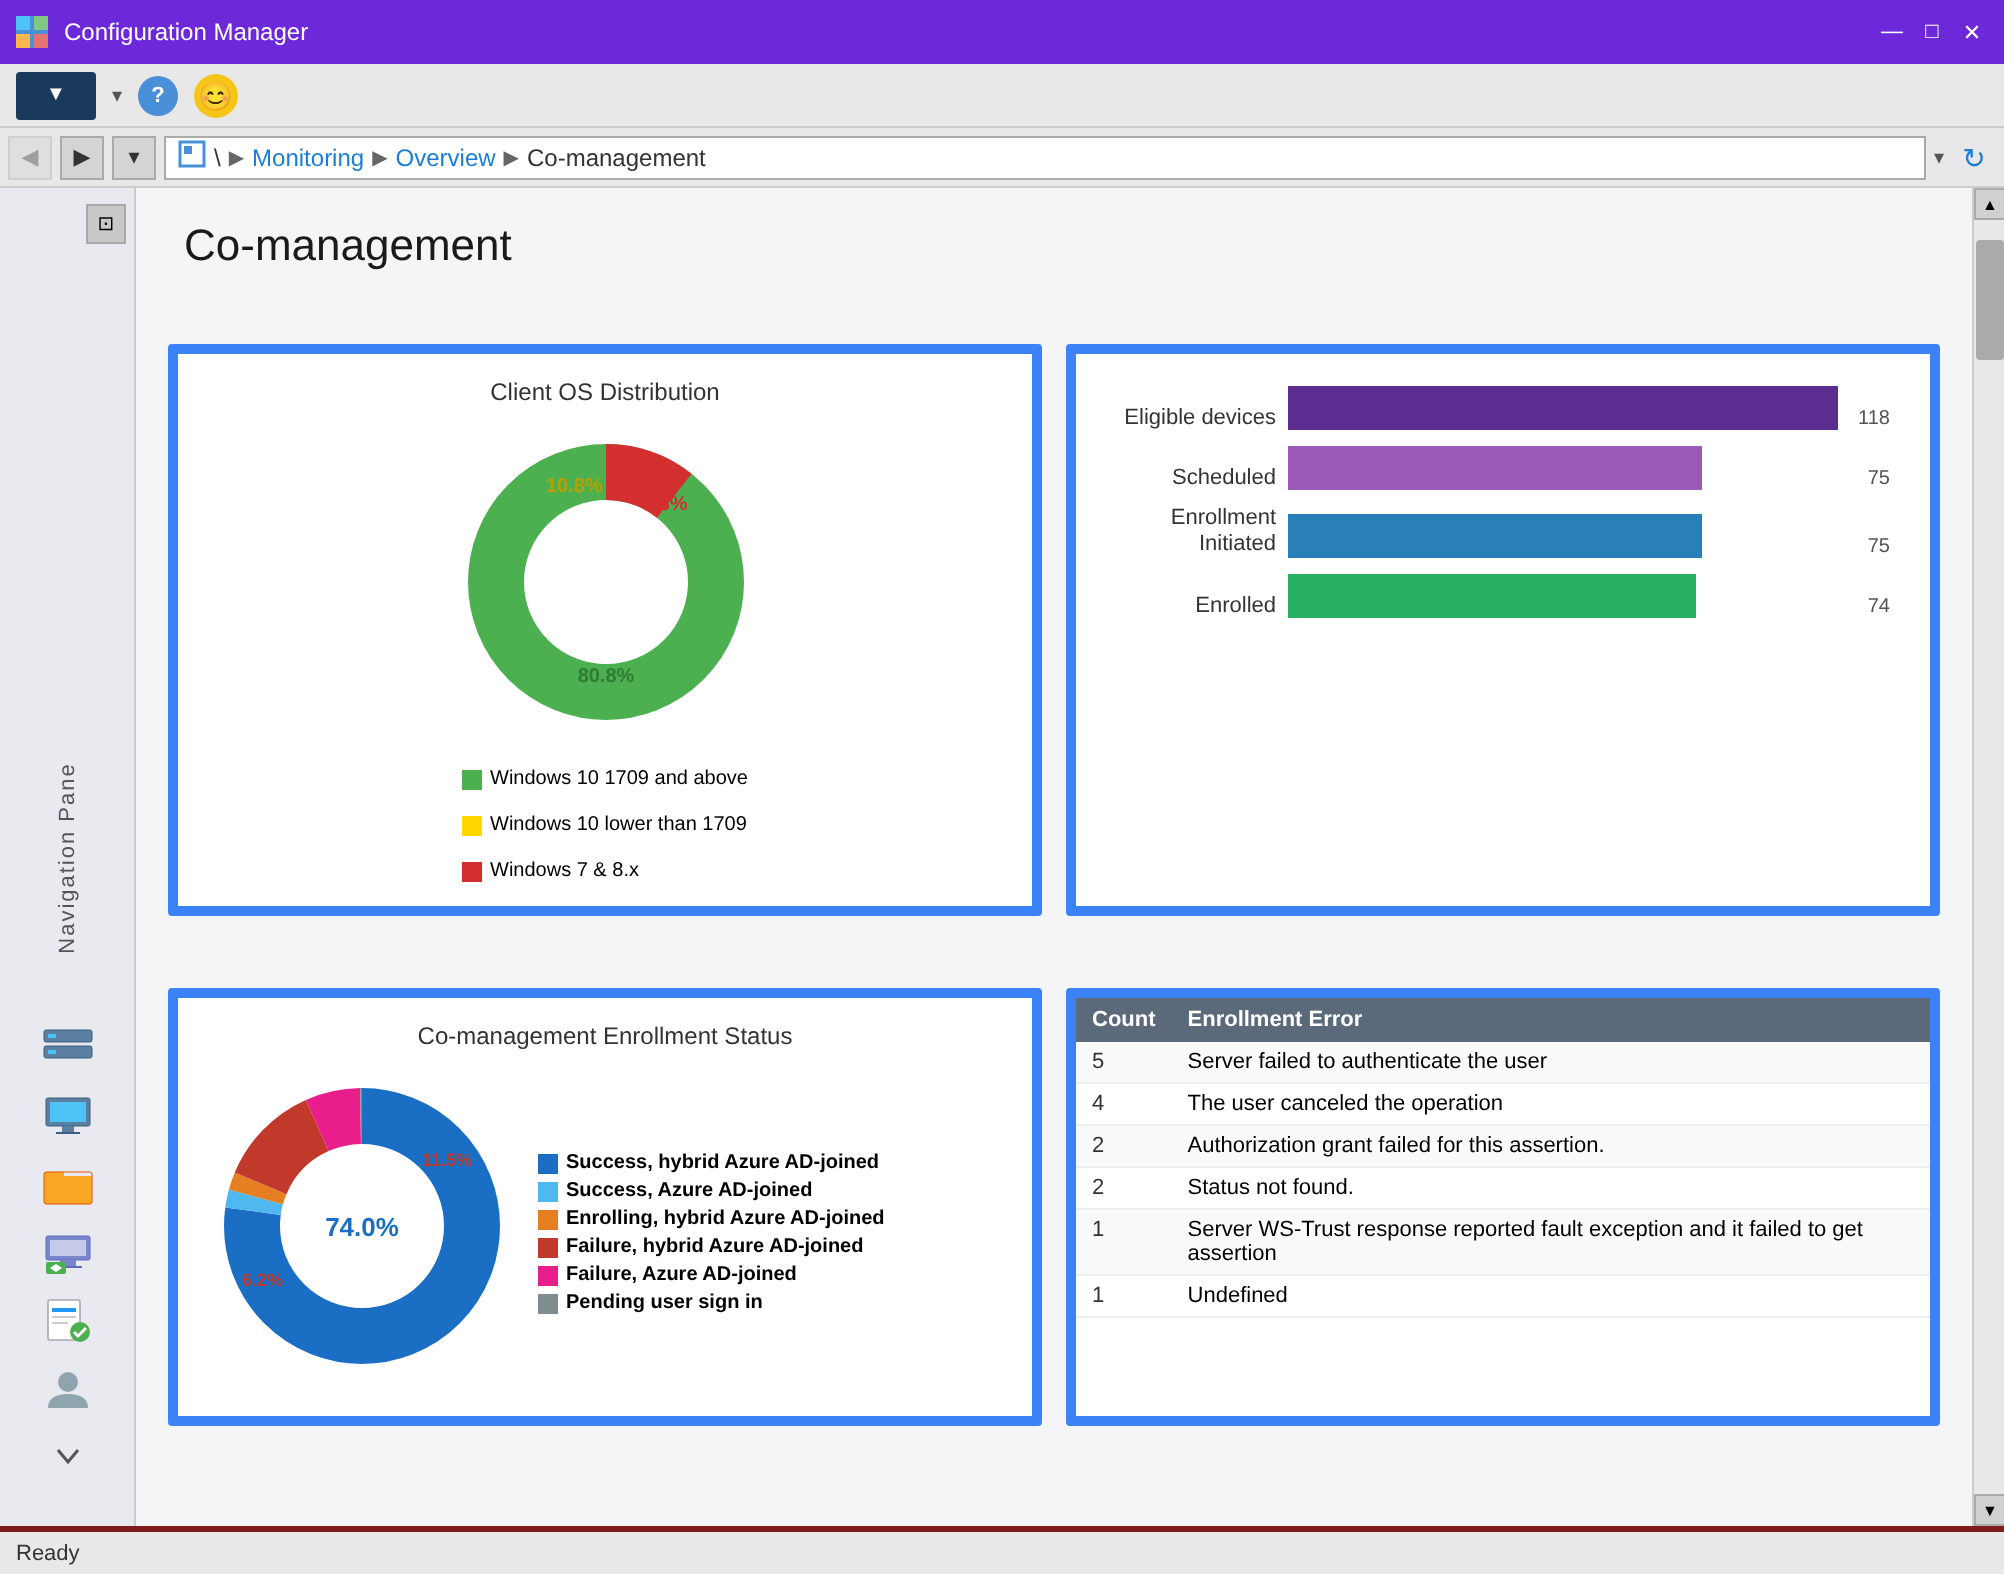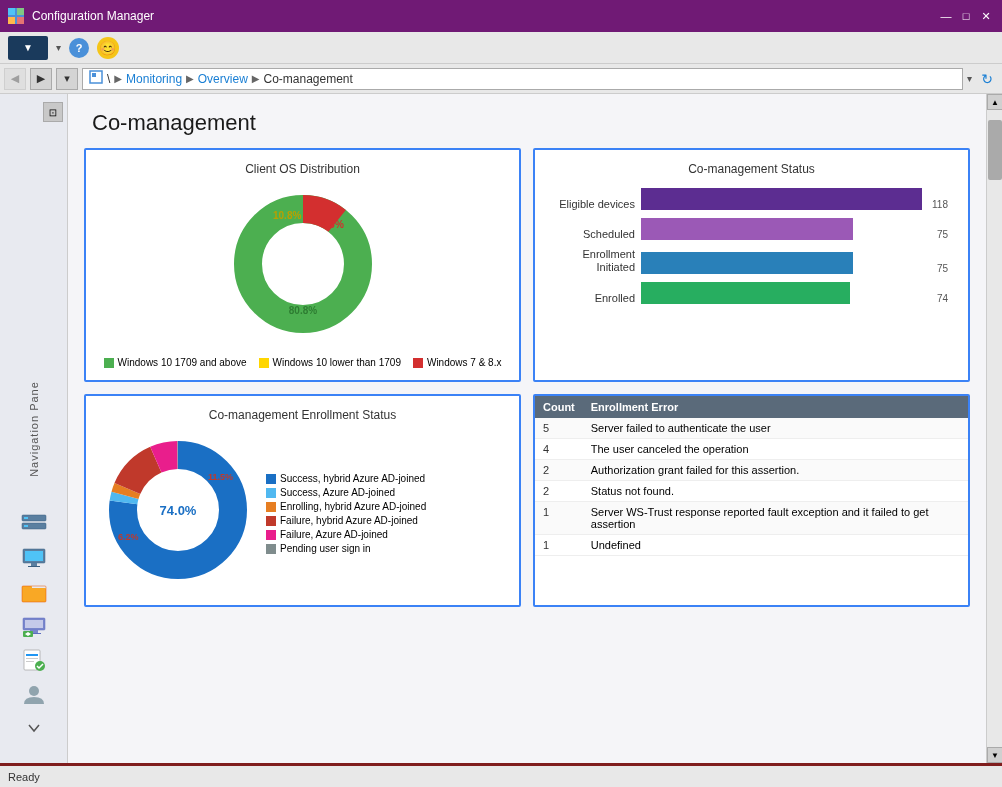--- a/index.html
+++ b/index.html
@@ -1,21 +1,21 @@
 <!DOCTYPE html>
 <html><head>
   <meta charset="utf-8">
   <style>
     * { margin: 0; padding: 0; box-sizing: border-box; }
     body { width: 1002px; height: 787px; background: #f0f0f0; font-family: 'Segoe UI', Arial, sans-serif; font-size: 12px; overflow: hidden; }
 
     
     .title-bar {
       height: 32px;
-      background: #701a75;
+      background: #6d28d9;
       display: flex;
       align-items: center;
       padding: 0 8px;
       gap: 8px;
     }
     .title-bar-icon { width: 16px; height: 16px; background: #4a90d9; border-radius: 2px; }
     .title-bar-text { color: white; font-size: 12px; flex: 1; }
     .title-bar-controls { display: flex; gap: 4px; }
     .title-btn { width: 16px; height: 12px; display: flex; align-items: center; justify-content: center; color: white; font-size: 11px; cursor: pointer; }
 
@@ -130,24 +130,25 @@
       flex-direction: column;
     }
     .page-title {
       font-size: 22px;
       color: #1a1a1a;
       padding: 16px 24px 12px 24px;
       font-weight: 300;
     }
     .card {
       background: white;
-      border: 2px solid #3b82f6;
+      border: 5px solid #3b82f6;
       border-radius: 2px;
       padding: 12px;
       overflow: hidden;
+      margin-top: 24px;
     }
     .card-title {
       text-align: center;
       font-size: 12px;
       color: #333;
       margin-bottom: 8px;
       font-weight: normal;
     }
 
     
@@ -156,20 +157,21 @@
       flex-direction: column;
       align-items: center;
     }
     .pie-legend {
       display: flex;
       gap: 12px;
       margin-top: 10px;
       flex-wrap: wrap;
       justify-content: space-between;
       font-size: 10px;
+      flex-direction: column;
     }
     .legend-item {
       display: flex;
       align-items: center;
       gap: 4px;
     }
     .legend-color {
       width: 10px;
       height: 10px;
       flex-shrink: 0;
@@ -284,20 +286,21 @@
       position: relative;
       display: inline-block;
     }
 
     .enrollment-legend {
       font-size: 10px;
       display: flex;
       flex-direction: column;
       gap: 3px;
       margin-top: 4px;
+      font-weight: bold;
     }
   </style>
 </head>
 <body>
 
 <div class="title-bar">
   <div class="title-bar-icon">
     <svg width="16" height="16" viewBox="0 0 16 16">
       <rect width="7" height="7" fill="#4fc3f7"></rect>
       <rect x="9" width="7" height="7" fill="#81c784"></rect>
@@ -446,21 +449,20 @@
               </div>
               <div class="legend-item">
                 <div class="legend-color" style="background:#d32f2f;"></div>
                 <span>Windows 7 &amp; 8.x</span>
               </div>
             </div>
           </div>
         </div>
 
         <div class="card">
-          <div class="card-title">Co-management Status</div>
           <div class="bar-chart">
 
             <div class="bar-row">
               <div class="bar-label">Eligible devices</div>
               <div class="bar-track">
                 <div class="bar-fill" style="background:#5c2d91;width:100%;"></div>
               </div>
               <span class="bar-value">118</span>
             </div>
 

